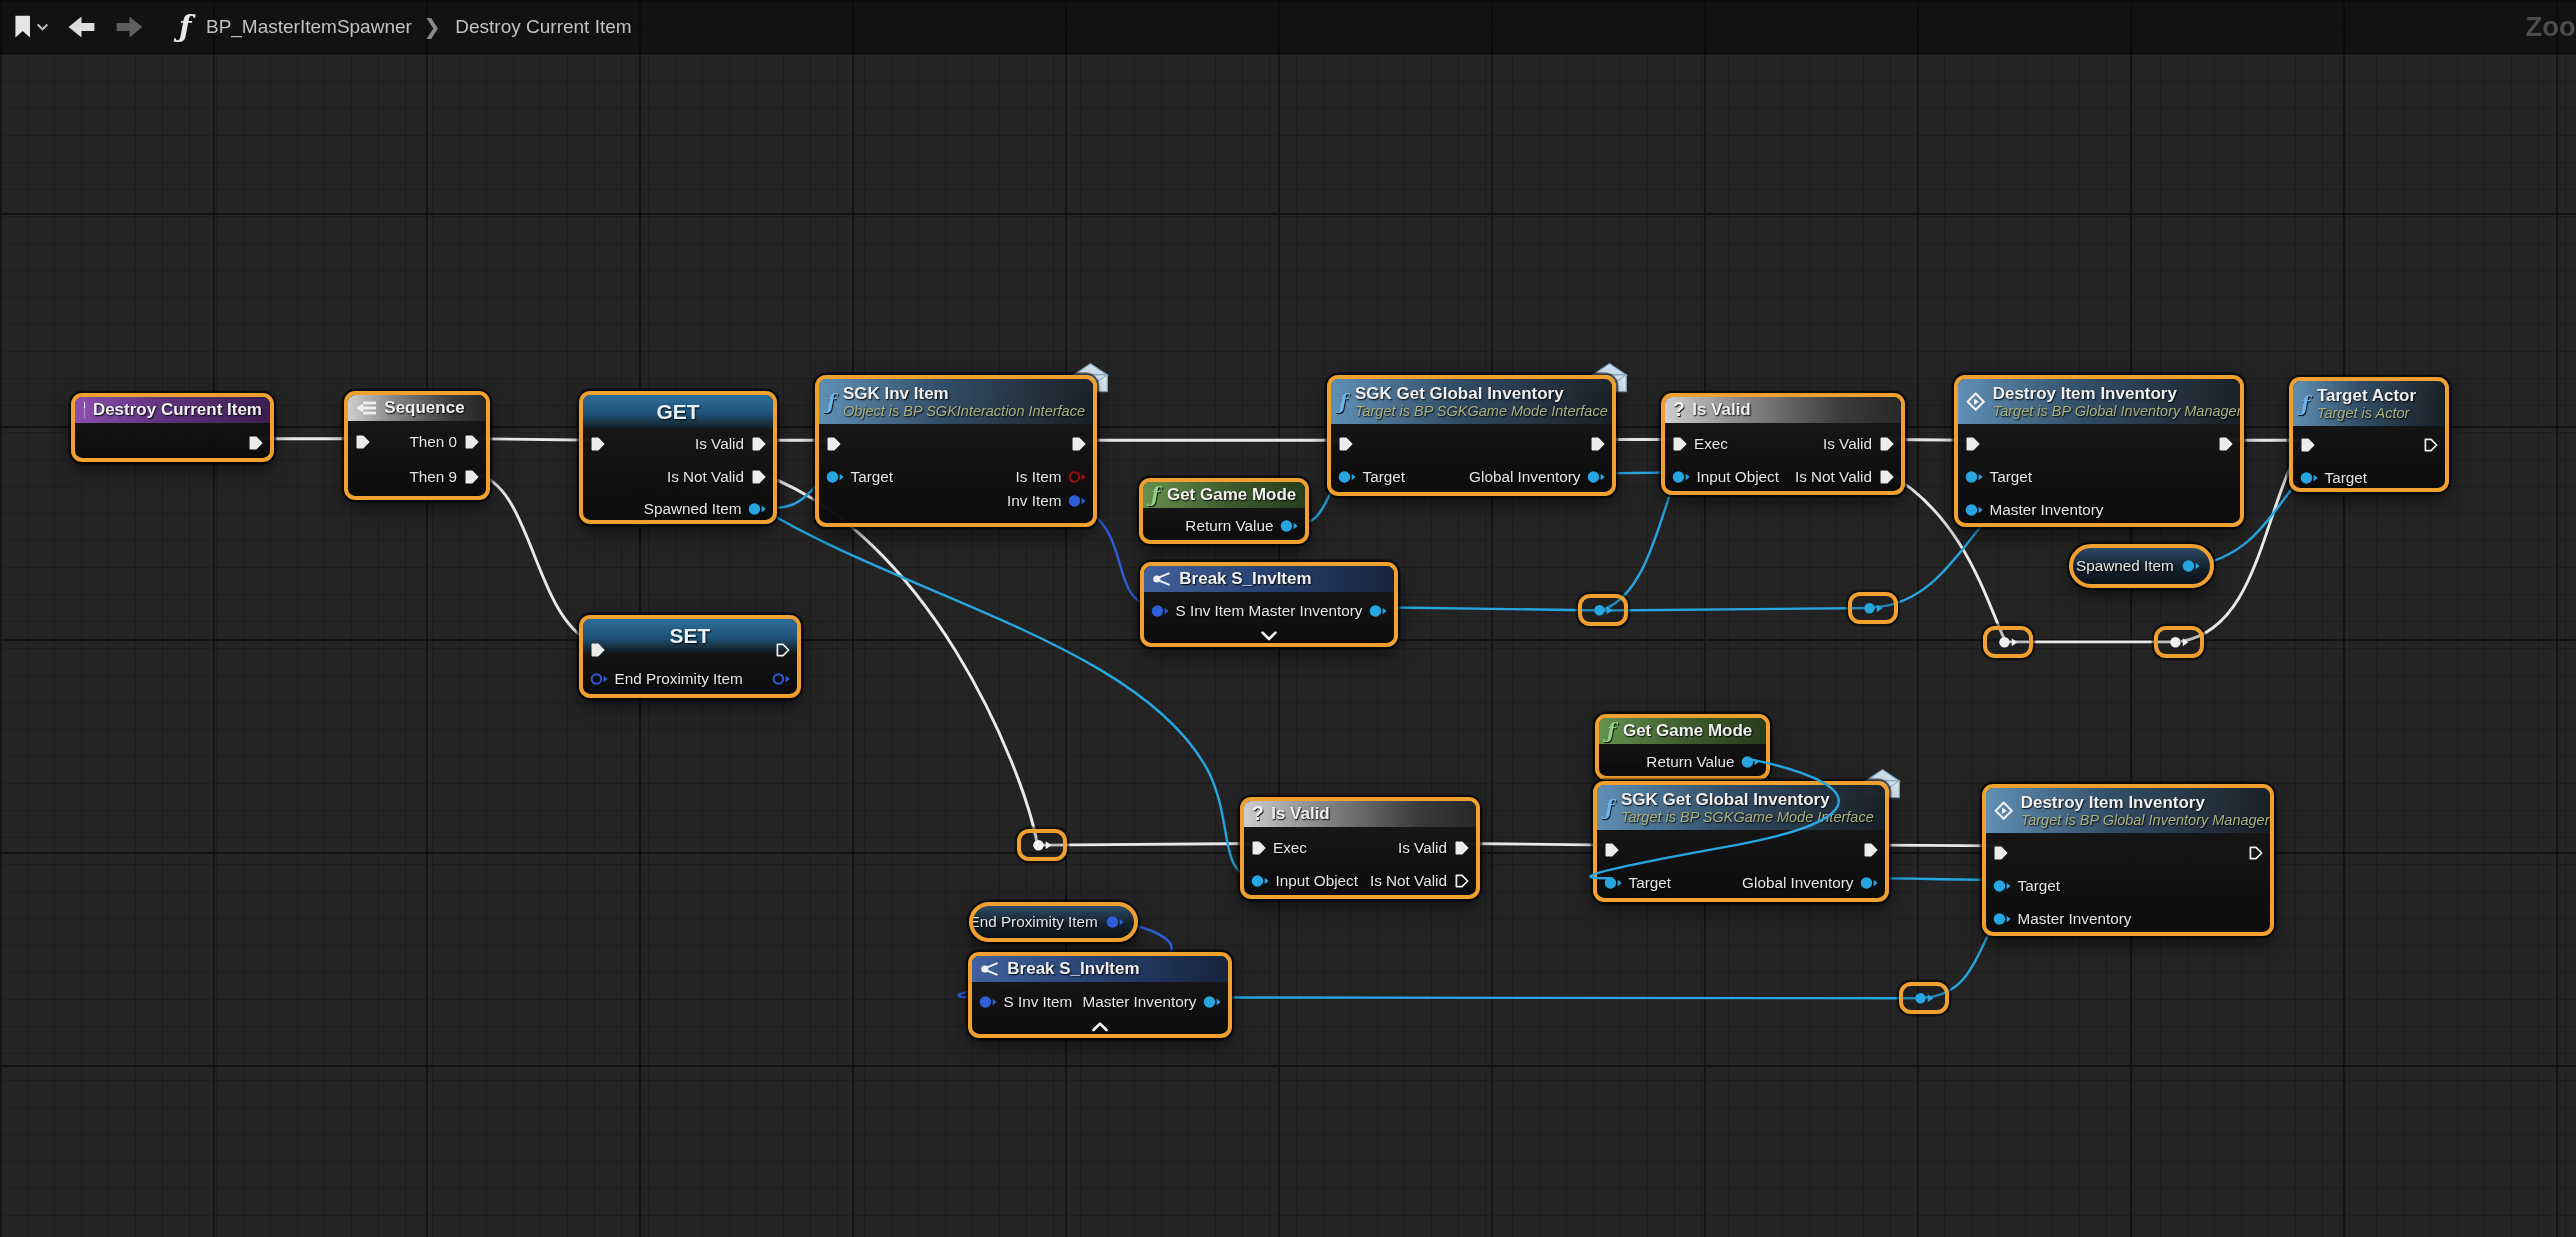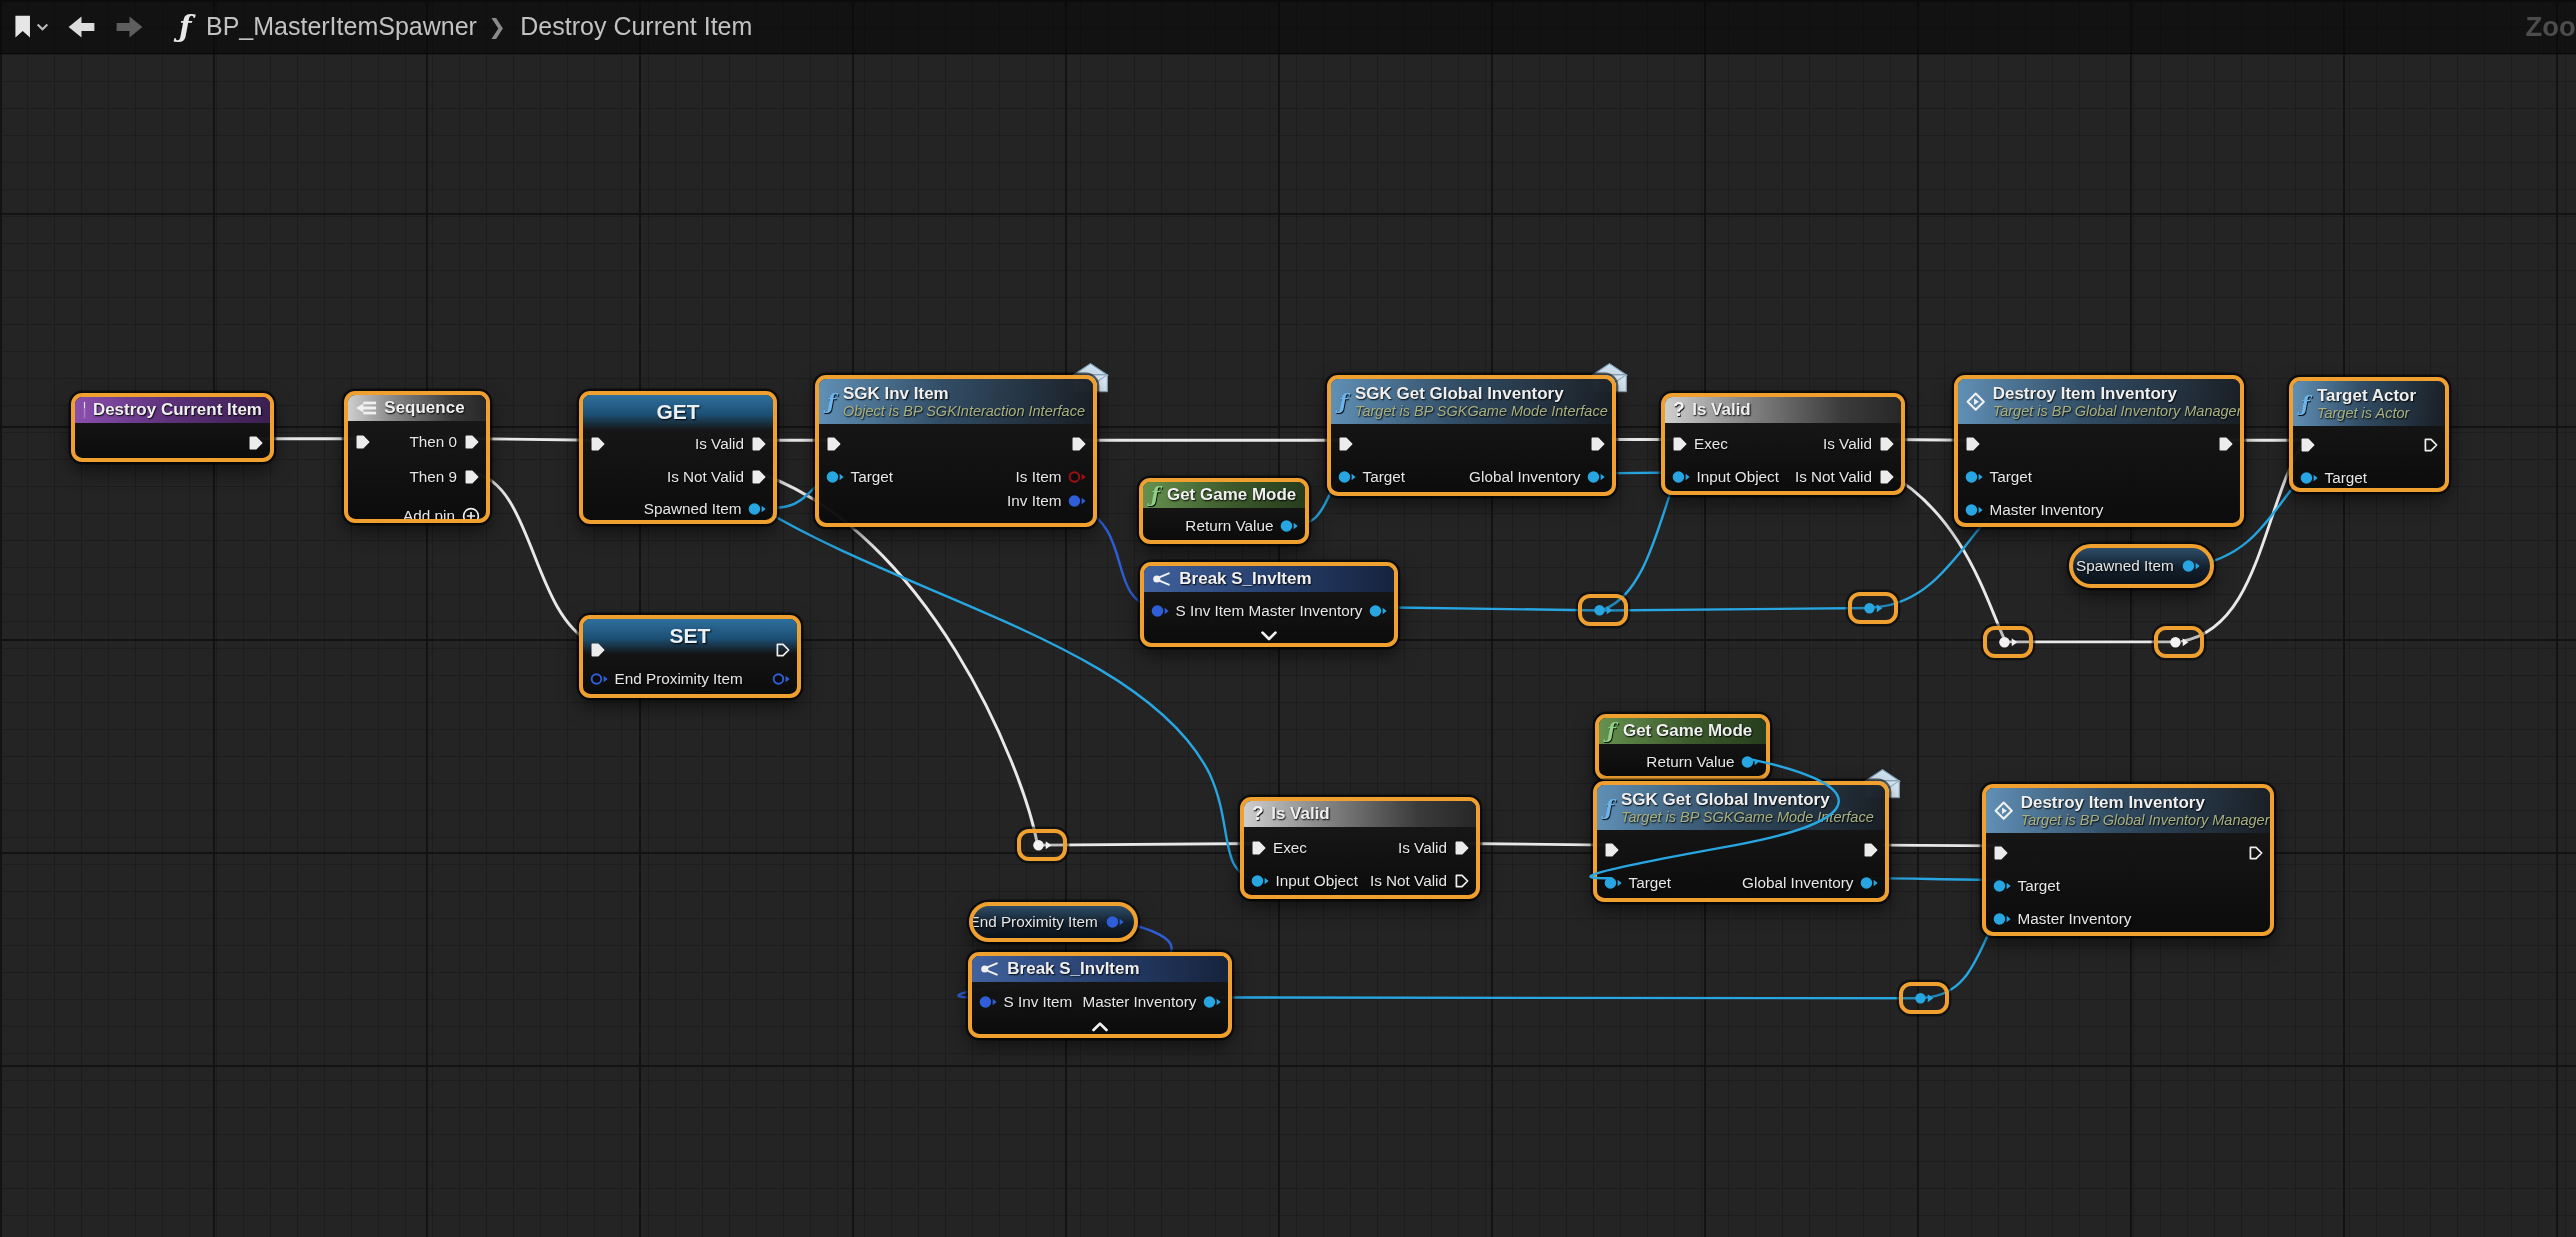--- a/index.html
+++ b/index.html
@@ -15,21 +15,21 @@
     background-size:213px 213px,213px 213px,27px 27px,27px 27px;
   }
   .toolbar{
     position:absolute;top:0;left:0;right:0;height:53px;z-index:40;
     background:rgba(9,9,9,.66);border-bottom:1.6px solid rgba(0,0,0,.45);
     display:flex;align-items:center;overflow:hidden;
   }
   .tbi{display:inline-flex;align-items:center;justify-content:center;}
   .fnglyph{font-family:"DejaVu Serif",serif;font-style:italic;font-weight:bold;
     font-size:29px;color:#e8e8e8;margin-left:35px;}
-  .crumb{font-size:25px;color:#c2c2c2;margin-left:14.5px;white-space:nowrap;}
+  .crumb{font-size:19px;color:#c2c2c2;margin-left:14.5px;white-space:nowrap;}
   .crumb.sep{color:#8a8a8a;font-size:21px;margin-left:11.3px;}
   .zoomlbl{position:absolute;right:-24px;top:10.5px;font-size:27.4px;font-weight:bold;color:#4c4c4c;}
   svg.wires{position:absolute;left:0;top:0;z-index:5;pointer-events:none;}
   svg.wires.over{z-index:25;}
   .wire-exec{fill:none;stroke:#e9e9e9;stroke-width:3.6;stroke-linecap:round;}
   .wire-object{fill:none;stroke:#27a6e2;stroke-width:3;stroke-linecap:round;}
   .wire-struct{fill:none;stroke:#2e5ed8;stroke-width:3;stroke-linecap:round;}
   .envelope{position:absolute;z-index:8;}
   .node{
     position:absolute;z-index:10;box-sizing:border-box;
@@ -144,21 +144,21 @@
         <span class="pgroup"></span>
         <span class="pgroup">
           <span class="pin">
             <svg width="16" height="16" viewBox="0 0 20 20">
               <path d="M3 3 L10 3 L17 10 L10 17 L3 17 Z" fill="#ececec" stroke="#ececec" stroke-width="2.2" stroke-linejoin="round"></path>
             </svg>
           </span>
         </span>
       </div>
     </div>
-    <div class="node" style="left: 344px; top: 391px; width: 146px; height: 132px;">
+    <div class="node" style="left: 344px; top: 391px; width: 146px; height: 109px;">
       <div class="hdr hdr-gray" style="height: 26px;">
         <span class="tbi">
           <svg width="21" height="16" viewBox="0 0 26 20">
             <rect x="9" y="2" width="16" height="3.4" fill="#f0f0f0"></rect>
             <rect x="9" y="14.6" width="16" height="3.4" fill="#f0f0f0"></rect>
             <path d="M0 10 L9 4.5 L9 8.2 L25 8.2 L25 11.8 L9 11.8 L9 15.5 Z" fill="#f0f0f0"></path>
           </svg>
         </span>
         <div class="titles">
           <div class="ntitle">Sequence</div>

